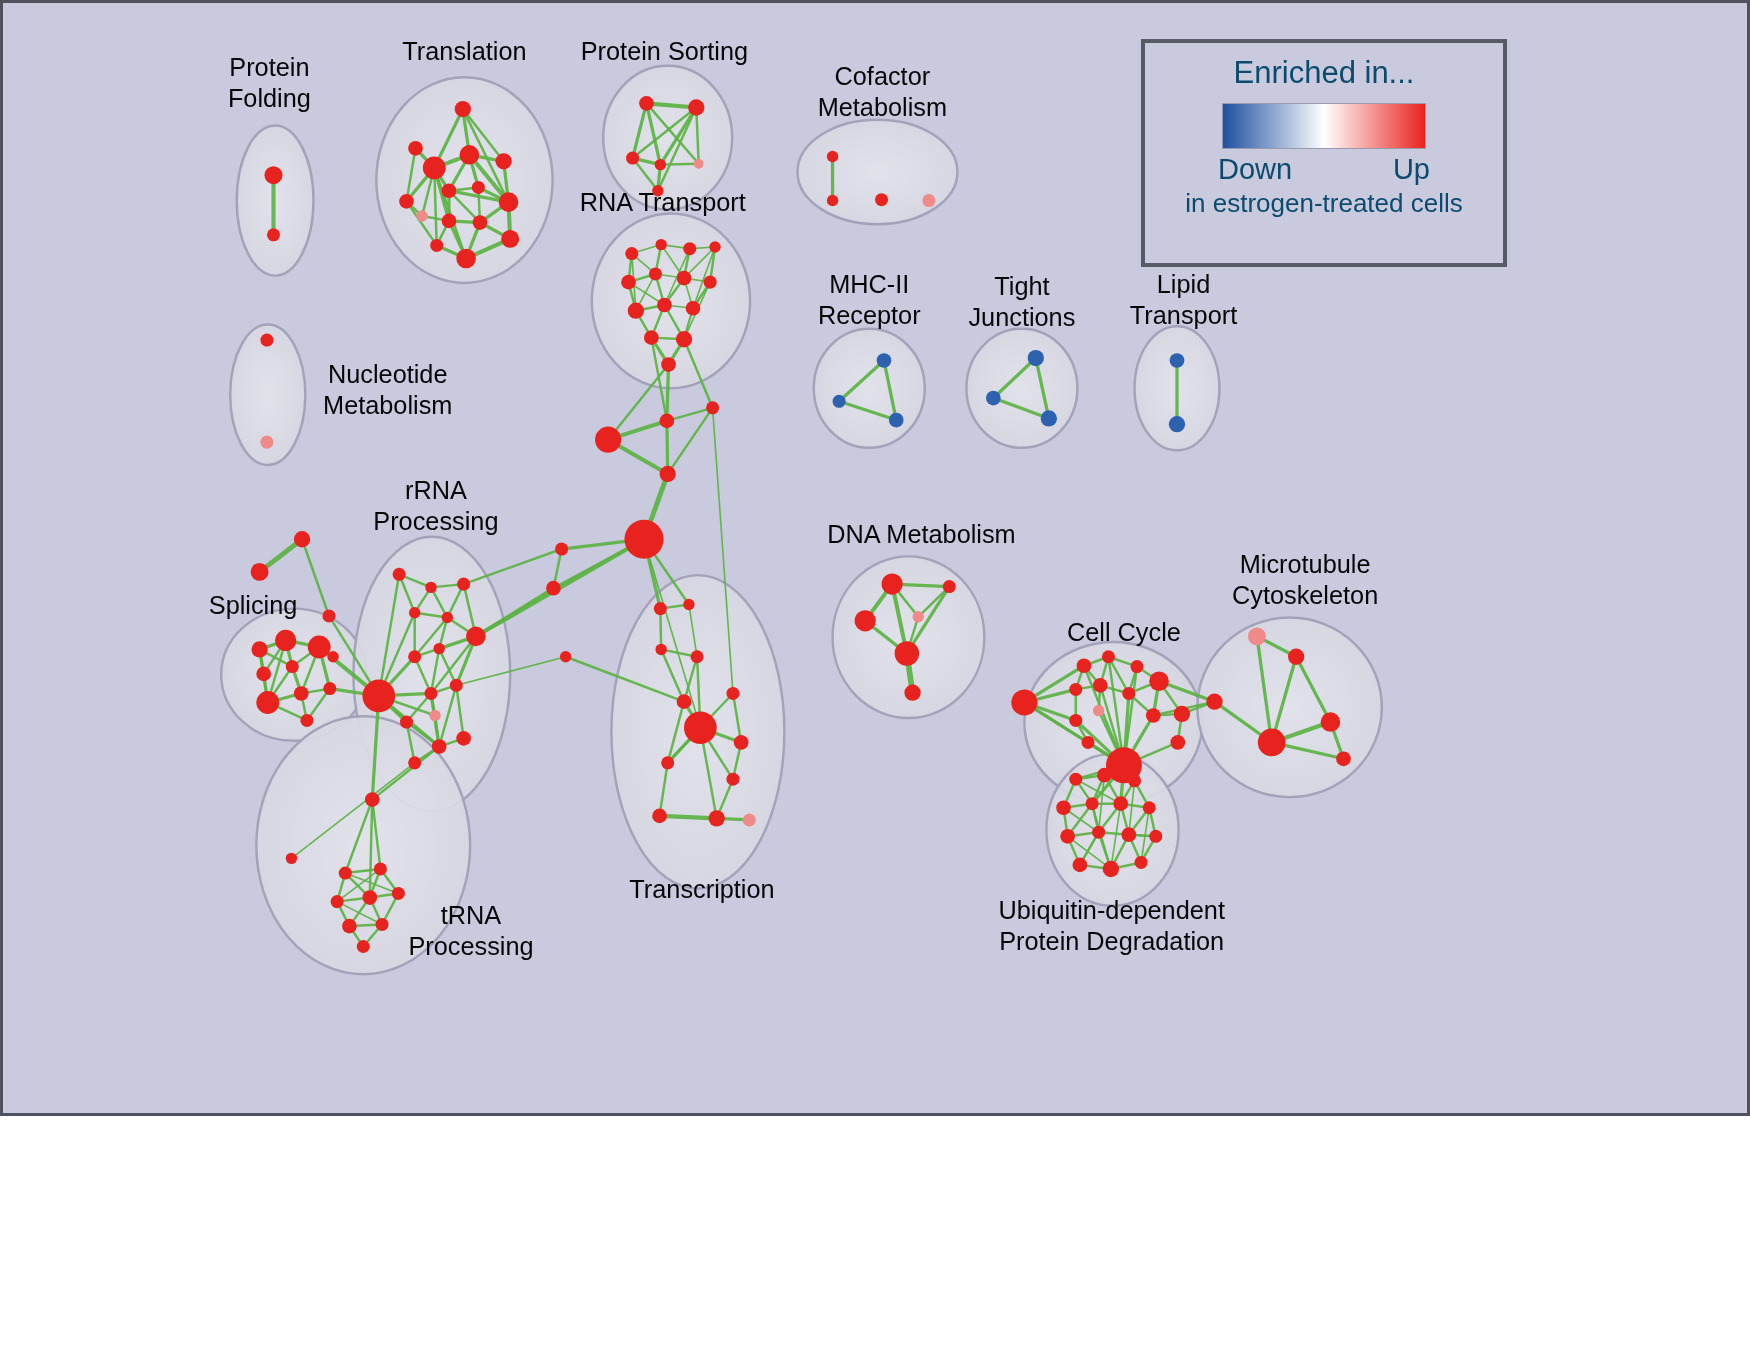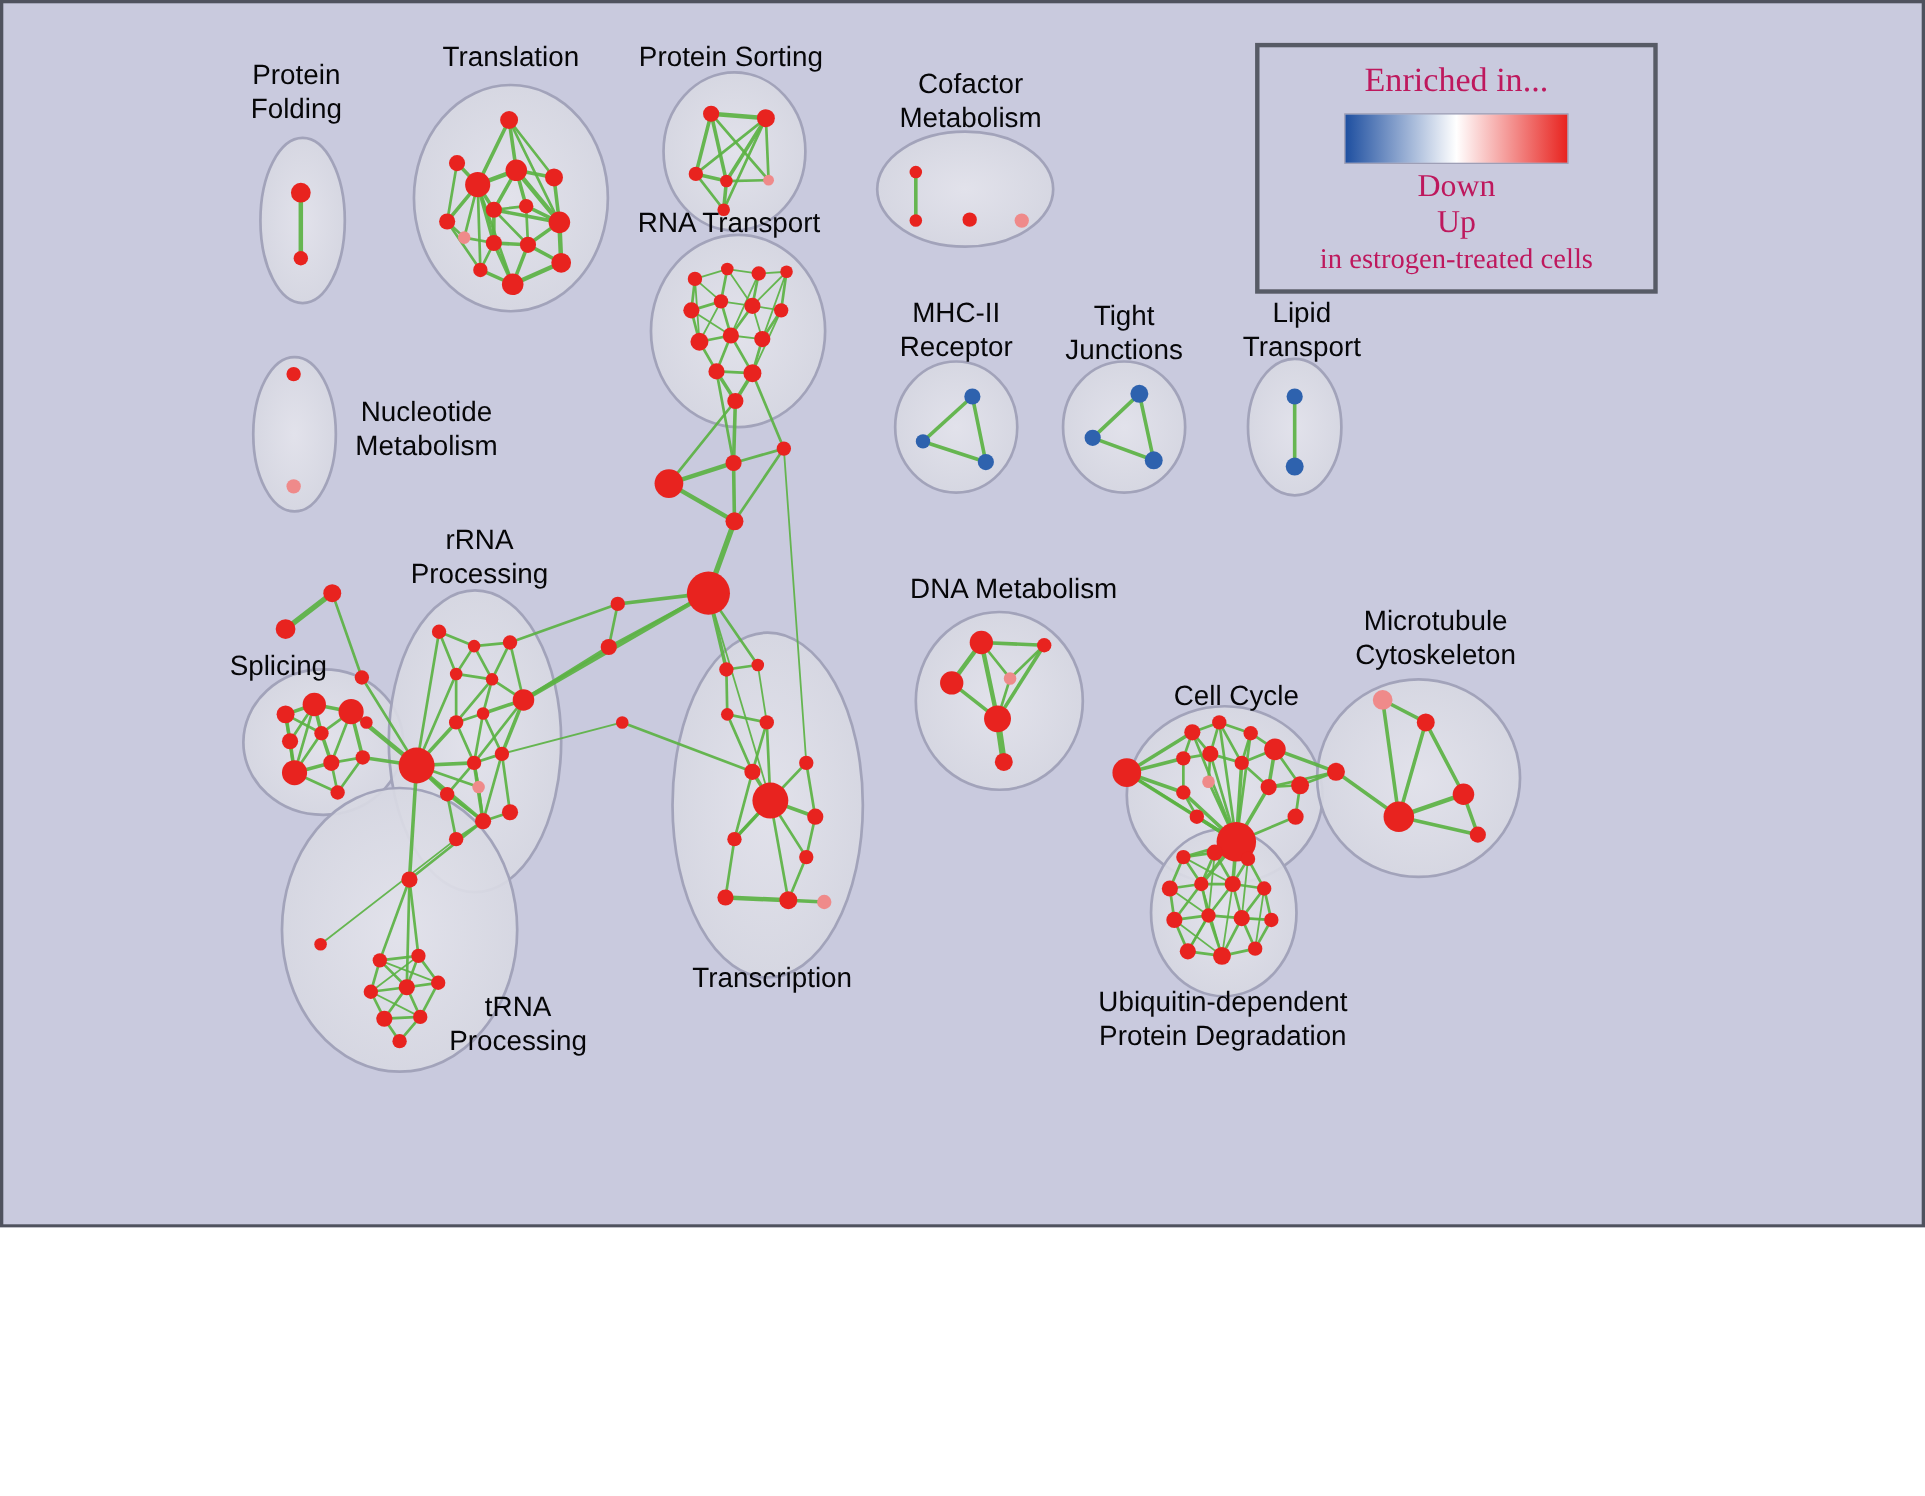--- a/index.html
+++ b/index.html
@@ -11,25 +11,25 @@
     box-sizing:border-box;
     overflow:hidden;
     font-family:"Liberation Sans", sans-serif;
   }
   #network-svg{position:absolute;left:0;top:0;width:100%;height:100%;}
   .clabel{font-family:"Liberation Sans", sans-serif;font-size:31px;fill:#060608;}
   .legend{
     position:absolute;left:1138px;top:36px;width:366px;height:228px;
     border:4px solid #575b66;box-sizing:border-box;
     background:rgba(201,202,222,0.55);
-    text-align:center;color:#be185d;font-family:Liberation Serif, serif;
+    text-align:center;color:#0c4a6e;
   }
   .legend-title{font-size:31px;margin-top:12px;}
   .legend-bar{width:204px;height:46px;margin:12px auto 4px auto;border:1px solid #9a9bb2;box-sizing:border-box;}
-  .legend-ends{width:212px;margin:0 auto;display:flex;justify-content:space-between;font-size:29px;flex-direction:column;}
+  .legend-ends{width:212px;margin:0 auto;display:flex;justify-content:space-between;font-size:29px;}
   .legend-sub{font-size:26px;line-height:1.32;}
   .legend-sub:first-of-type{margin-top:8px;}
 </style>
 </head>
 <body>
 
 <div class="canvas">
   <svg id="network-svg" viewBox="0 0 1750 1360">
       <defs>
         <radialGradient id="eg">

